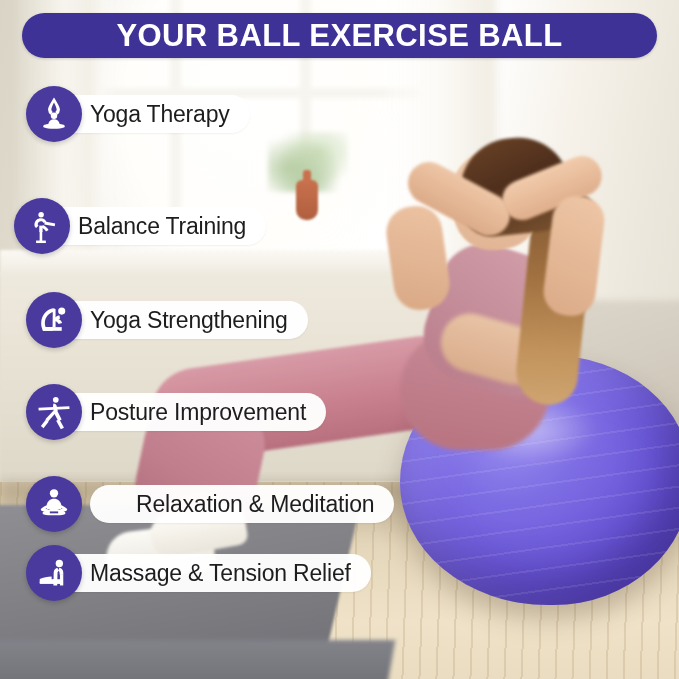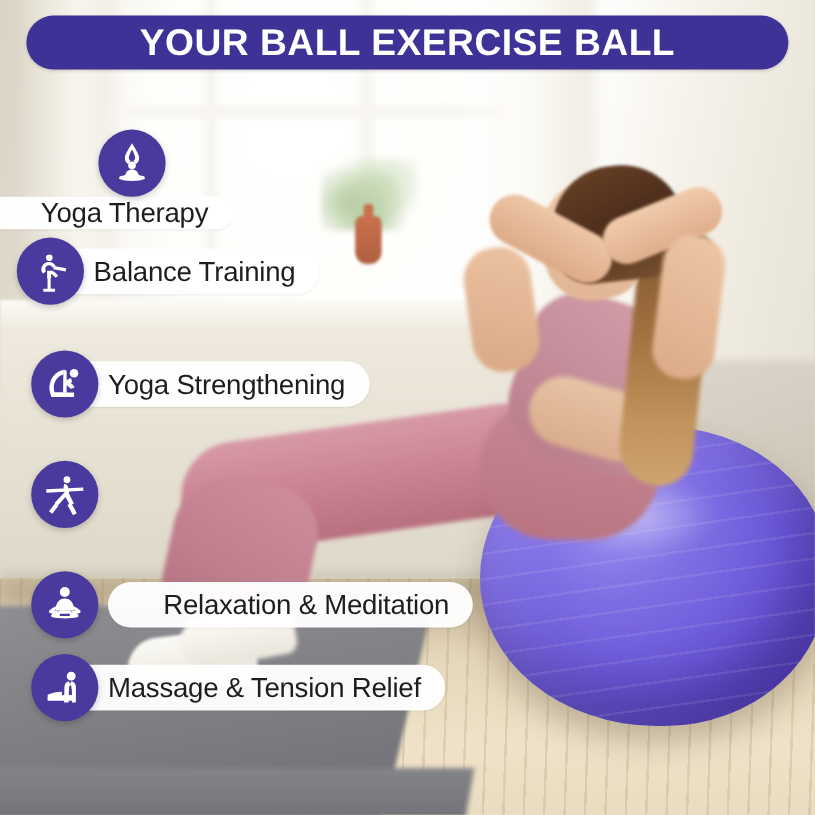--- a/index.html
+++ b/index.html
@@ -256,21 +256,21 @@
   .feature-icon {
     width:56px; height:56px; border-radius:50%;
     background:#4a3a9e;
     display:flex; align-items:center; justify-content:center;
     position:relative; z-index:2;
     box-shadow:0 2px 5px rgba(0,0,0,0.20);
     flex:none;
   }
   .feature-icon svg { width:38px; height:38px; display:block; }
 
-  .f0 { left:26px; top:108px;flex-direction:column; }
+  .f0 { left:26px; top:84px; }
   .f1 { left:14px; top:196px; }
   .f2 { left:26px; top:290px; }
   .f3 { left:26px; top:382px; }
   .f4 { left:26px; top:474px;gap:46px; }
   .f5 { left:26px; top:543px;text-align:center; }
 </style>
 </head>
 <body>
 
 <div class="scene">
@@ -371,20 +371,21 @@
       <svg viewBox="0 0 64 64" fill="#ffffff" aria-hidden="true">
         <circle cx="35" cy="11.5" r="4.8"></circle>
         <path d="M6 23.5 l52 0 0 4.8 -52 0 Z" transform="rotate(-3 32 26)"></path>
         <path d="M31 17.5 c3 0 5 1.6 5.6 4.4 l1.6 8.4 -6.2 1.2 -1.6-8.4 c-.3-1.5 .2-2.6 .6-5.6 Z"></path>
         <path d="M30 30 l6.8-1.4 8 16.2 -5.4 2.8 Z"></path>
         <path d="M41 44 l7.8 14.4 -5.3 2.8 -7.8-14.4 Z"></path>
         <path d="M30.5 30.4 l5.6 1.6 -14 16 -4.6-3.8 Z"></path>
         <path d="M18.5 44.5 l4.4 3.8 -8.6 11 -4.4-3.6 Z"></path>
       </svg>
     </div>
+    <div class="feature-label">Posture Improvement</div>
   </div>
 
   <div class="feature f4">
     <div class="feature-icon">
       <svg viewBox="0 0 64 64" fill="#ffffff" aria-hidden="true">
         <circle cx="32" cy="14" r="7"></circle>
         <path d="M32 23 c-6.6 0-11 4.4-12.4 11 l-0.6 3.4 c-0.3 1.8 0.9 3 2.7 3 l20.6 0 c1.8 0 3-1.2 2.7-3 l-0.6-3.4 C43 27.4 38.6 23 32 23 Z"></path>
         <path d="M19.5 34 c-3.4 1.5-6.4 3.4-8.8 5.6 -1.6 1.5-1 3.6 1.2 4.2 l8.4 2.2 1.4-5.2 -4.2-1.1 c1.2-0.9 2.6-1.7 4.2-2.4 Z"></path>
         <path d="M44.5 34 c3.4 1.5 6.4 3.4 8.8 5.6 1.6 1.5 1 3.6-1.2 4.2 l-8.4 2.2 -1.4-5.2 4.2-1.1 c-1.2-0.9-2.6-1.7-4.2-2.4 Z"></path>
         <path d="M32 40 c-8 0-14.6 2.4-18.4 5.6 -1.6 1.4-1 3.4 1.2 3.9 4.4 1 10.4 1.6 17.2 1.6 s12.8-.6 17.2-1.6 c2.2-.5 2.8-2.5 1.2-3.9 C46.6 42.4 40 40 32 40 Z"></path>

